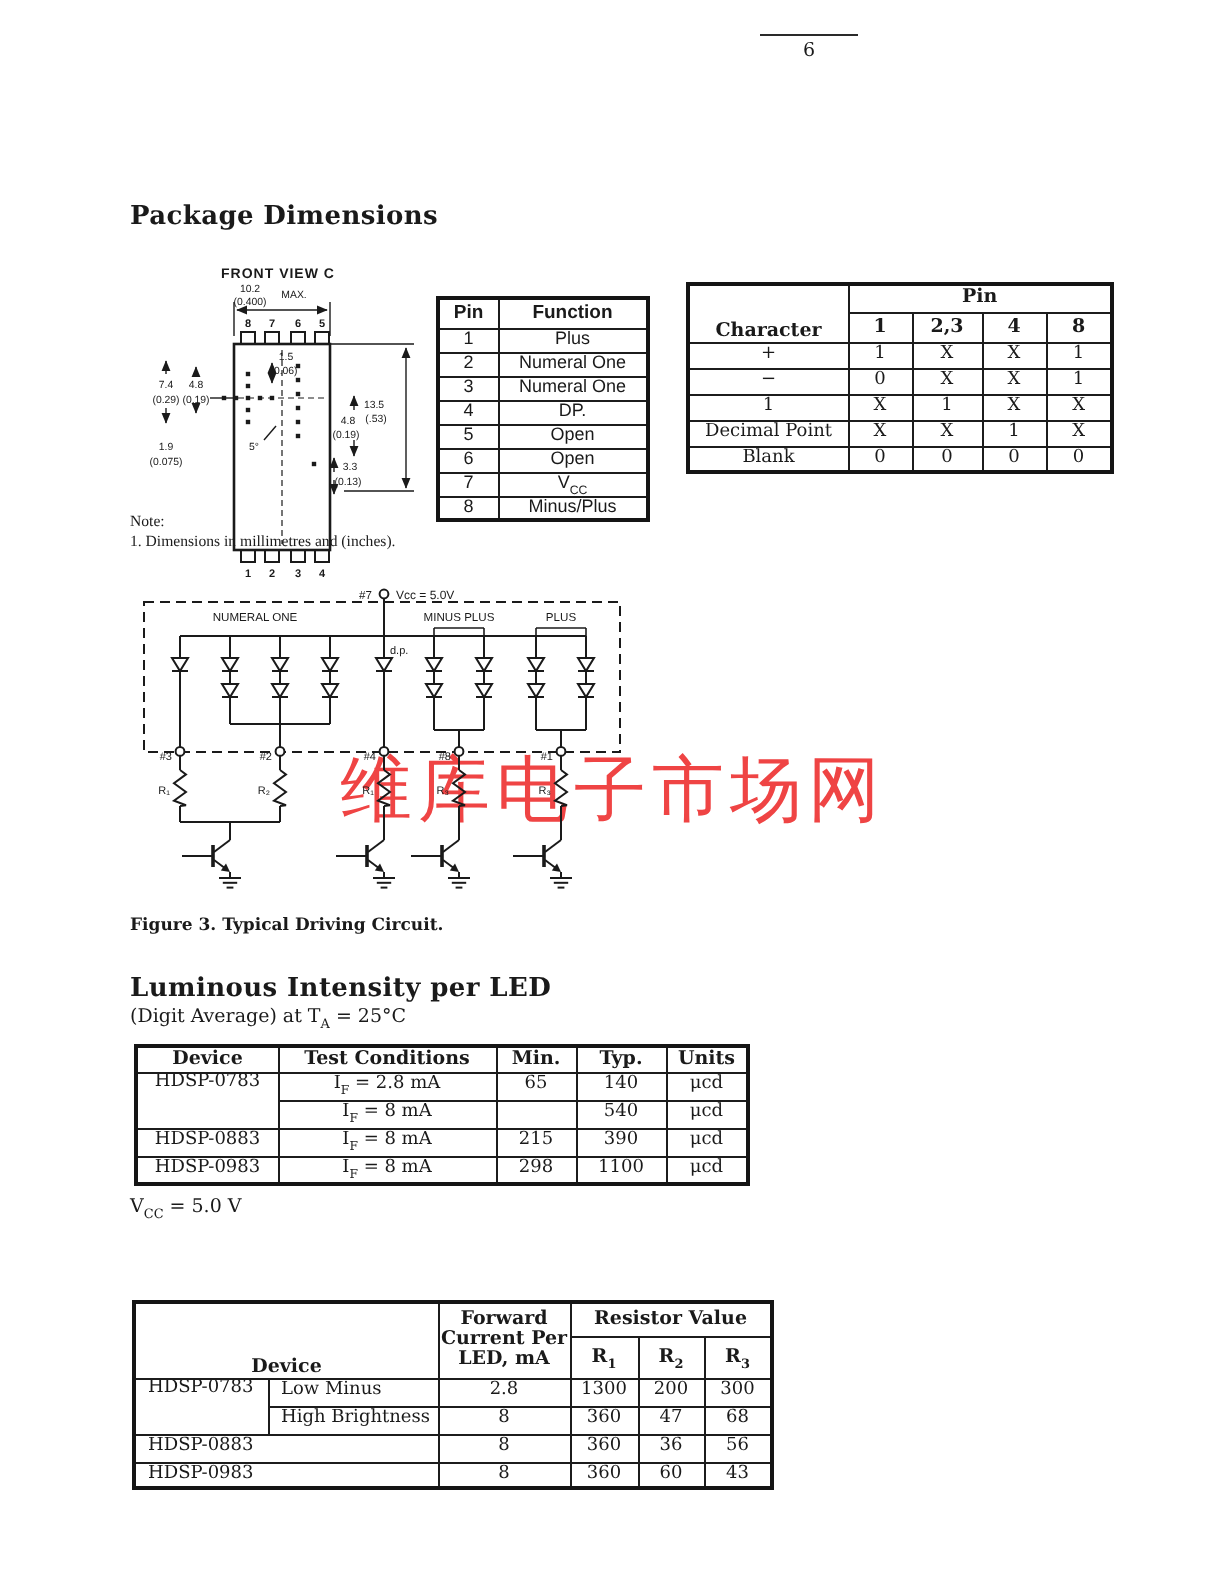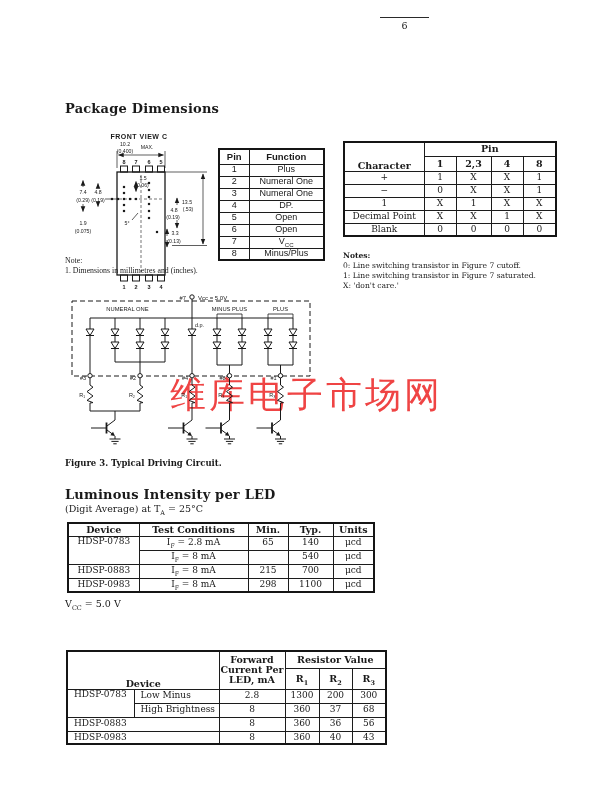--- a/index.html
+++ b/index.html
@@ -240,26 +240,20 @@
     <tr class="r13">
       <td>Blank</td>
       <td>0</td>
       <td>0</td>
       <td>0</td>
       <td>0</td>
     </tr>
   </tbody>
     </table>
 
-  <div class="notes-serif" style="left:343px;top:251px;">
-    <div class="nt">Notes:</div>
-    <div>0: Line switching transistor in Figure 7 cutoff.</div>
-    <div>1: Line switching transistor in Figure 7 saturated.</div>
-    <div>X: 'don't care.'</div>
-  </div>
 
   <svg class="abs" style="left:58px;top:286px;" width="336" height="172" viewBox="0 0 336 172">
     <defs>
       <g id="dio" stroke="#1a1a1a" stroke-width="1" fill="none">
         <path d="M -4 0 L 4 0 L 0 6.5 Z"></path>
         <line x1="-4" y1="6.5" x2="4" y2="6.5"></line>
       </g>
       <g id="res" stroke="#1a1a1a" stroke-width="1" fill="none">
         <polyline points="0,0 3,2.2 -3,6.6 3,11 -3,15.4 3,17.6 0,18"></polyline>
       </g>
@@ -430,21 +424,21 @@
     <tr class="r14">
       <td>I<sub>F</sub> = 8 mA</td>
       <td></td>
       <td>540</td>
       <td>μcd</td>
     </tr>
     <tr class="r14">
       <td>HDSP-0883</td>
       <td>I<sub>F</sub> = 8 mA</td>
       <td>215</td>
-      <td>700</td>
+      <td>390</td>
       <td>μcd</td>
     </tr>
     <tr class="r14">
       <td>HDSP-0983</td>
       <td>I<sub>F</sub> = 8 mA</td>
       <td>298</td>
       <td>1100</td>
       <td>μcd</td>
     </tr>
   </tbody>
@@ -479,33 +473,33 @@
       <td class="lft">Low Minus</td>
       <td>2.8</td>
       <td>1300</td>
       <td>200</td>
       <td>300</td>
     </tr>
     <tr class="r14">
       <td class="lft">High Brightness</td>
       <td>8</td>
       <td>360</td>
-      <td>37</td>
+      <td>47</td>
       <td>68</td>
     </tr>
     <tr class="r14">
       <td class="lft" colspan="2">HDSP-0883</td>
       <td>8</td>
       <td>360</td>
       <td>36</td>
       <td>56</td>
     </tr>
     <tr class="r13">
       <td class="lft" colspan="2">HDSP-0983</td>
       <td>8</td>
       <td>360</td>
-      <td>40</td>
+      <td>60</td>
       <td>43</td>
     </tr>
   </tbody>
     </table>
 
 </div>
 
 </body></html>

